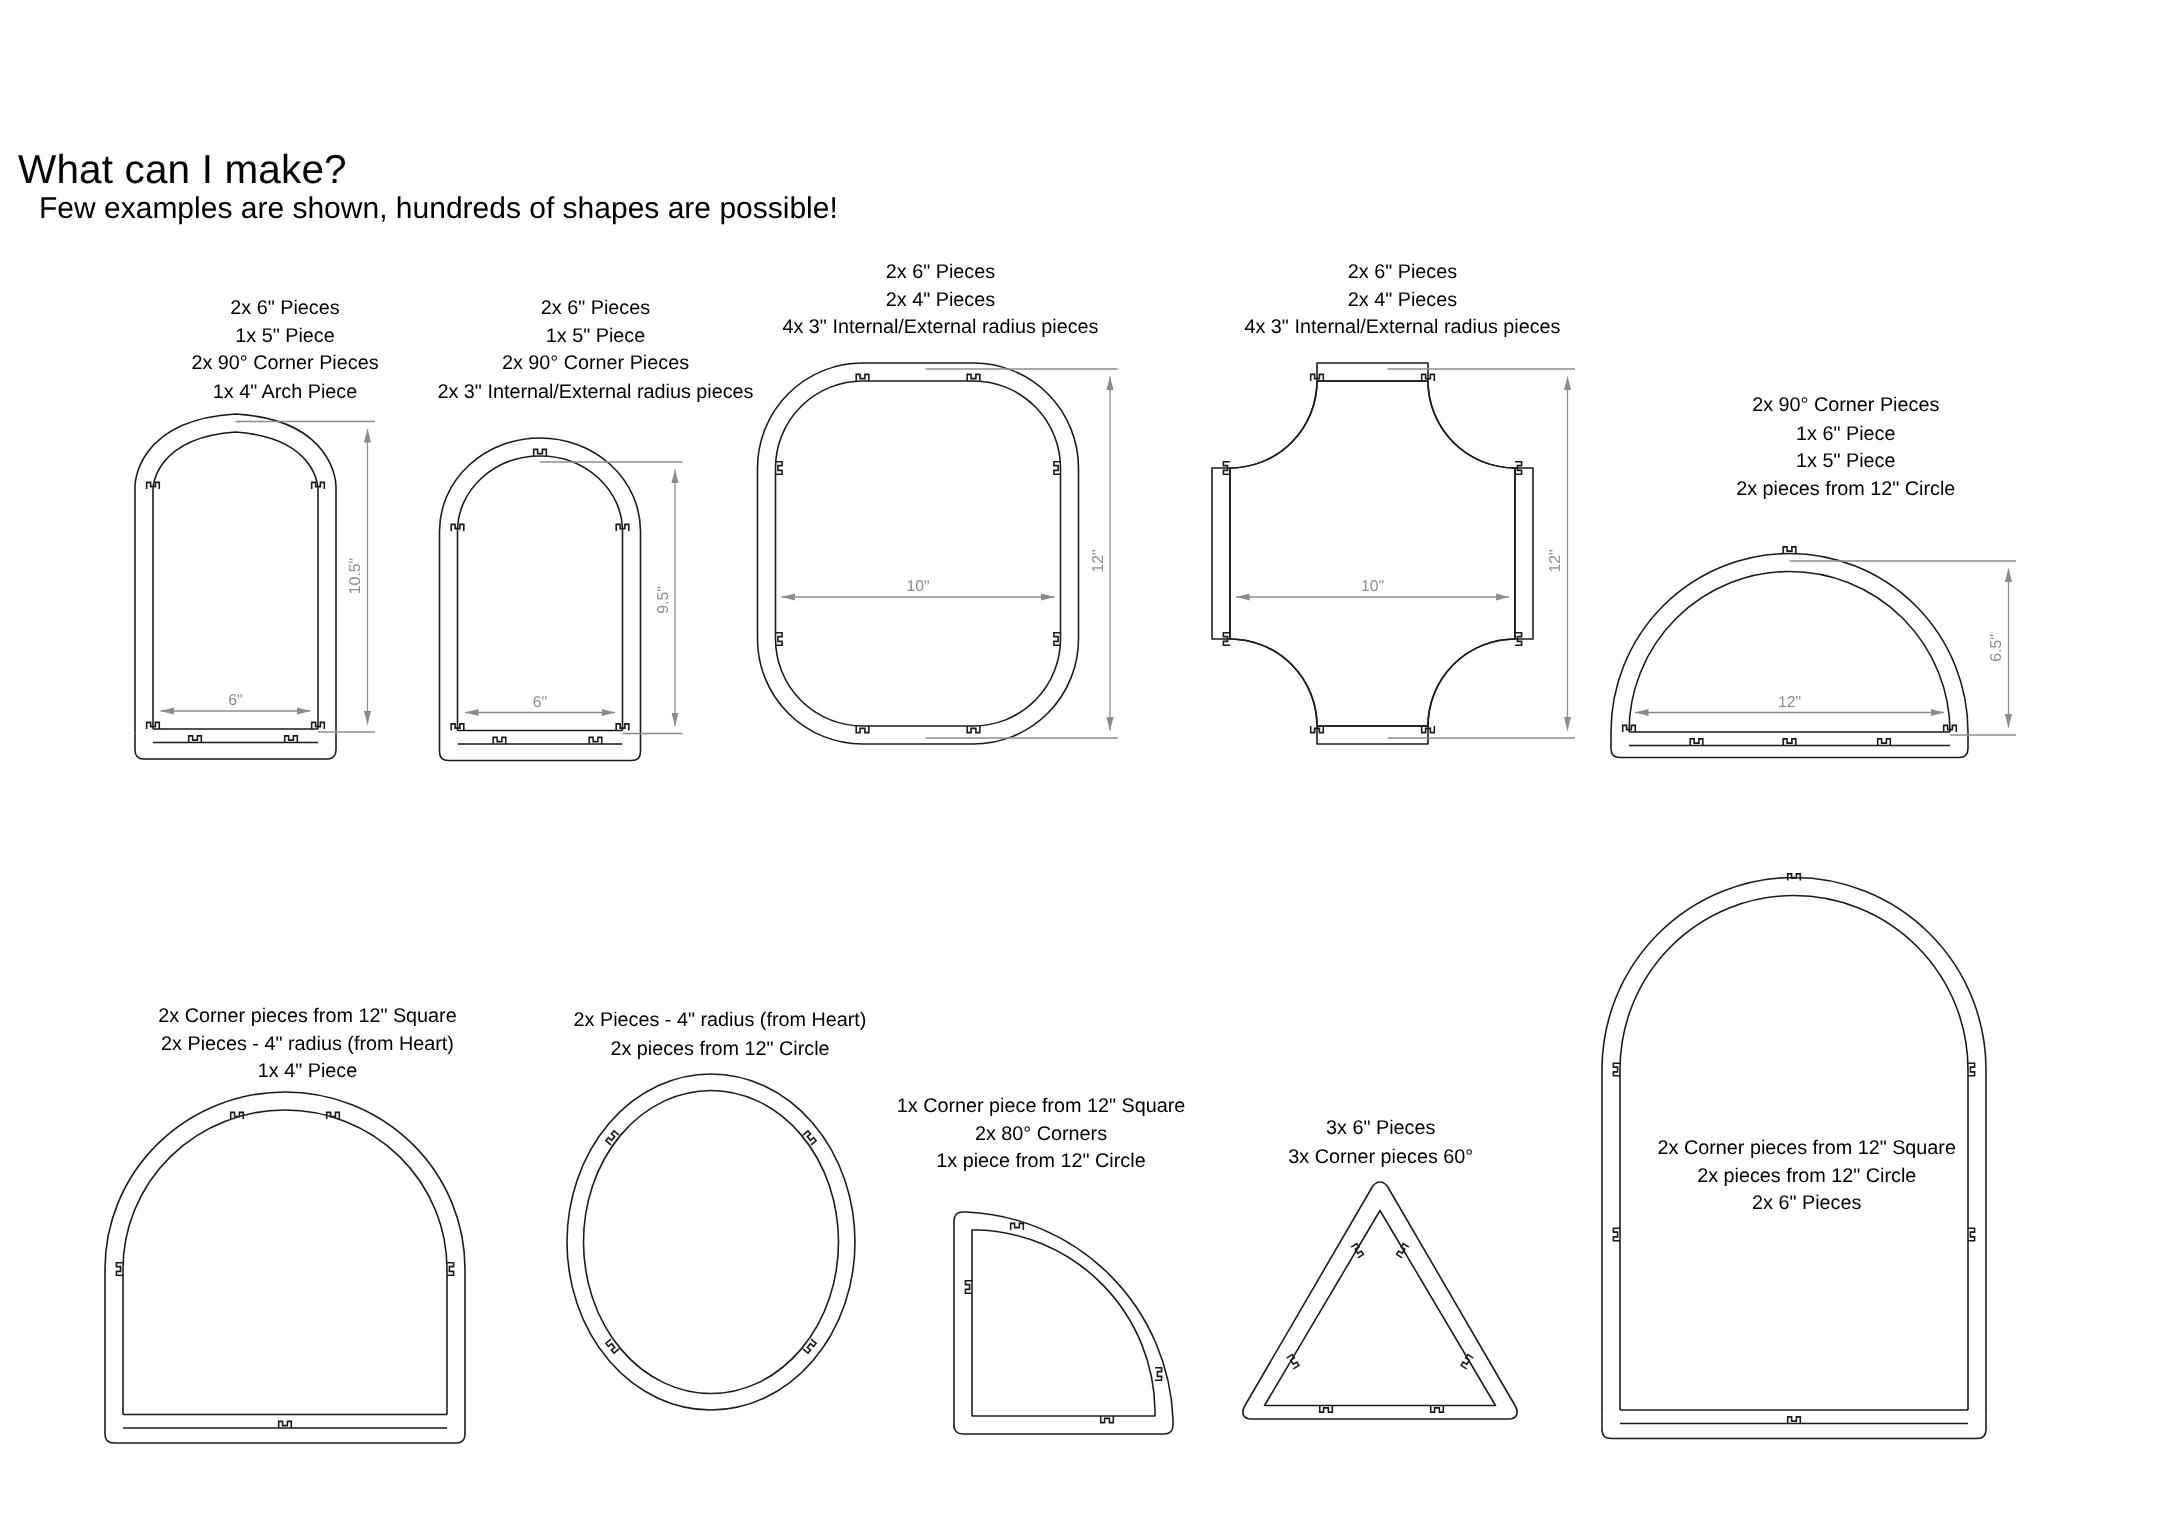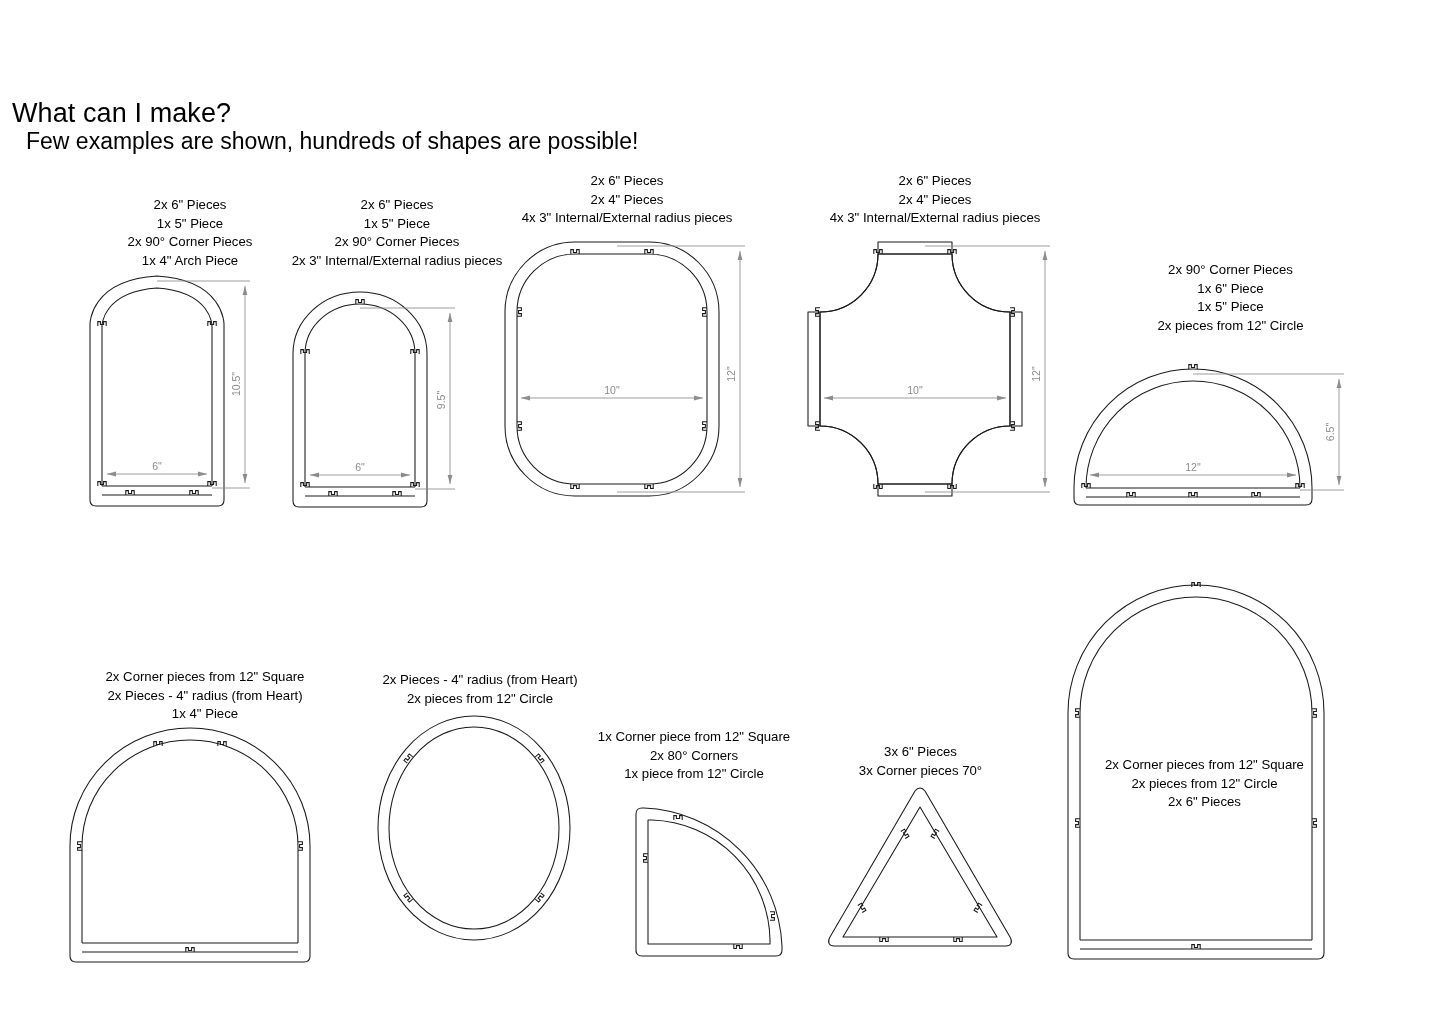--- a/index.html
+++ b/index.html
@@ -27,21 +27,21 @@
     font-weight: normal;
     color: #000;
     letter-spacing: 0.1px;
     white-space: nowrap;
     margin-top: 10px;
   }
   .page-subtitle {
     position: absolute;
     left: 26px;
     top: 128px;
-    font-size: 23px;
+    font-size: 20px;
     font-weight: normal;
     color: #000;
     white-space: nowrap;
   }
   .caption {
     position: absolute;
     text-align: center;
     font-size: 13.2px;
     line-height: 18.6px;
     color: #000;
@@ -350,21 +350,21 @@
       </g>
       <use href="#joint" transform="translate(48,20)"></use>
       <use href="#joint" transform="translate(18,58) rotate(-90)"></use>
       <use href="#joint" transform="translate(140,116) rotate(90)"></use>
       <use href="#joint" transform="translate(108,144) rotate(180)"></use>
     </svg>
   </div>
 
   <div class="caption" style="left:818px; top:743px; width:205px;">
     <span class="cl">3x 6" Pieces</span>
-    <span class="cl">3x Corner pieces 70°</span>
+    <span class="cl">3x Corner pieces 60°</span>
   </div>
 
   <div class="fig" style="left:822px; top:785px;">
     <svg width="200" height="175" viewBox="0 0 200 175">
       <g fill="none" stroke="#1a1a1a" stroke-width="1.05" stroke-linejoin="round">
 
         <path d="M 93,6 C 96,2 100,2 103,6 L 188,152 C 191,157 189,161 184,161
                  L 12,161 C 7,161 5,157 8,152 Z"></path>
 
         <path d="M 98,22 L 175,152 L 21,152 Z"></path>

